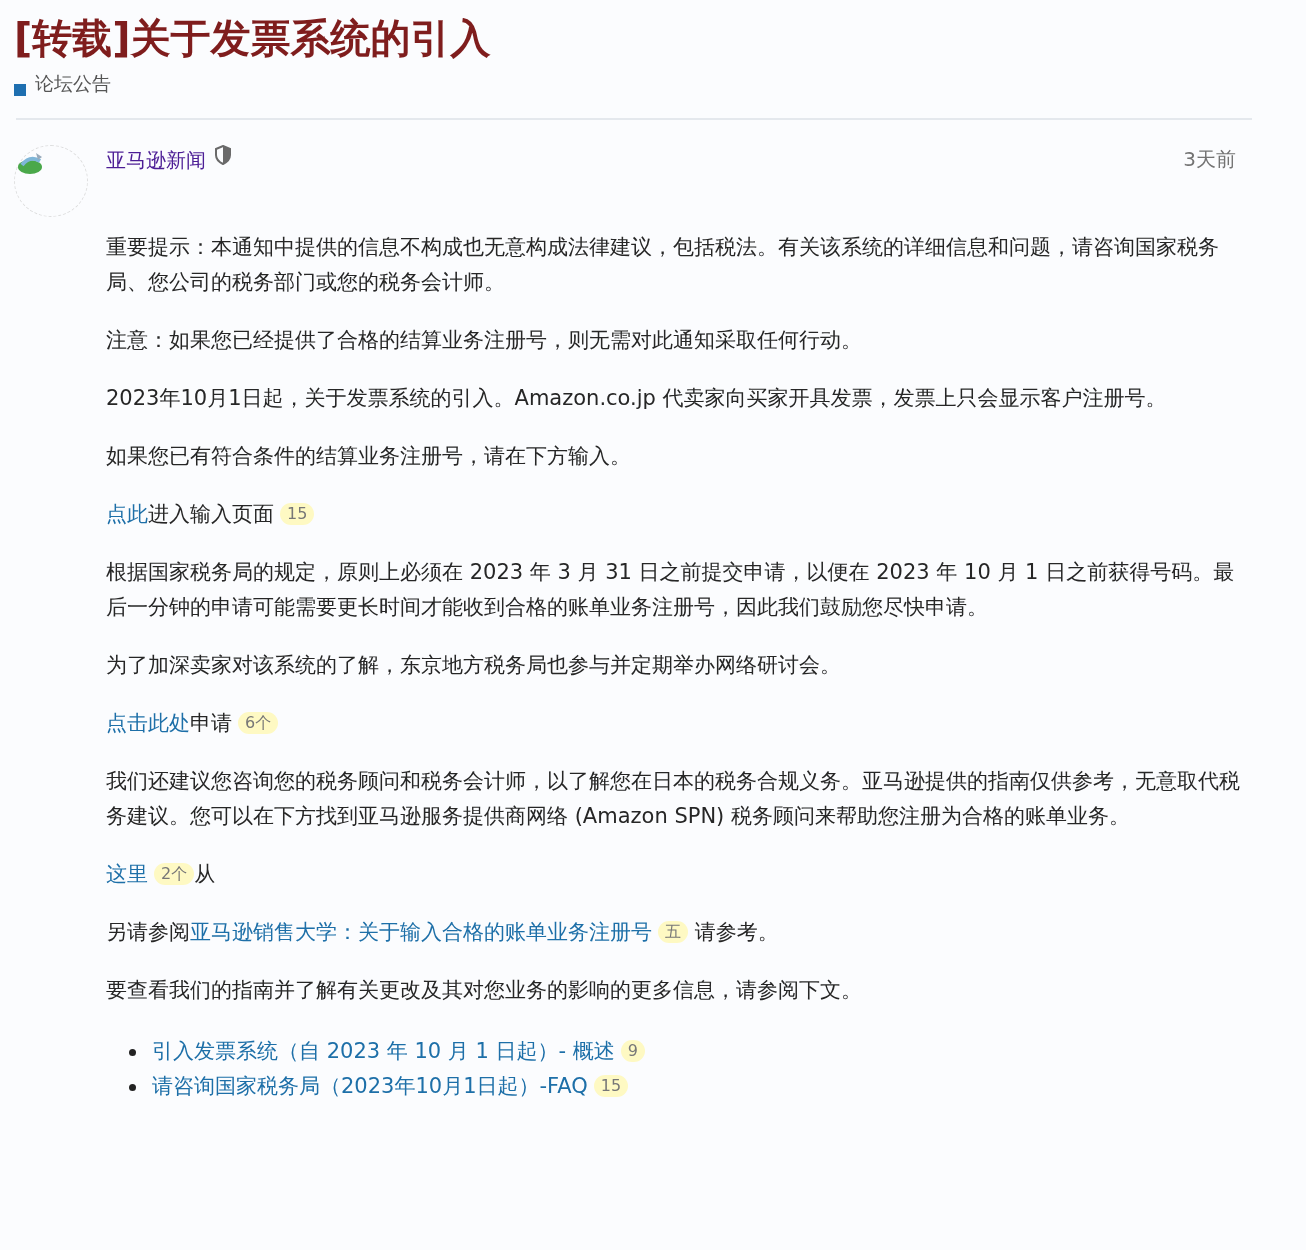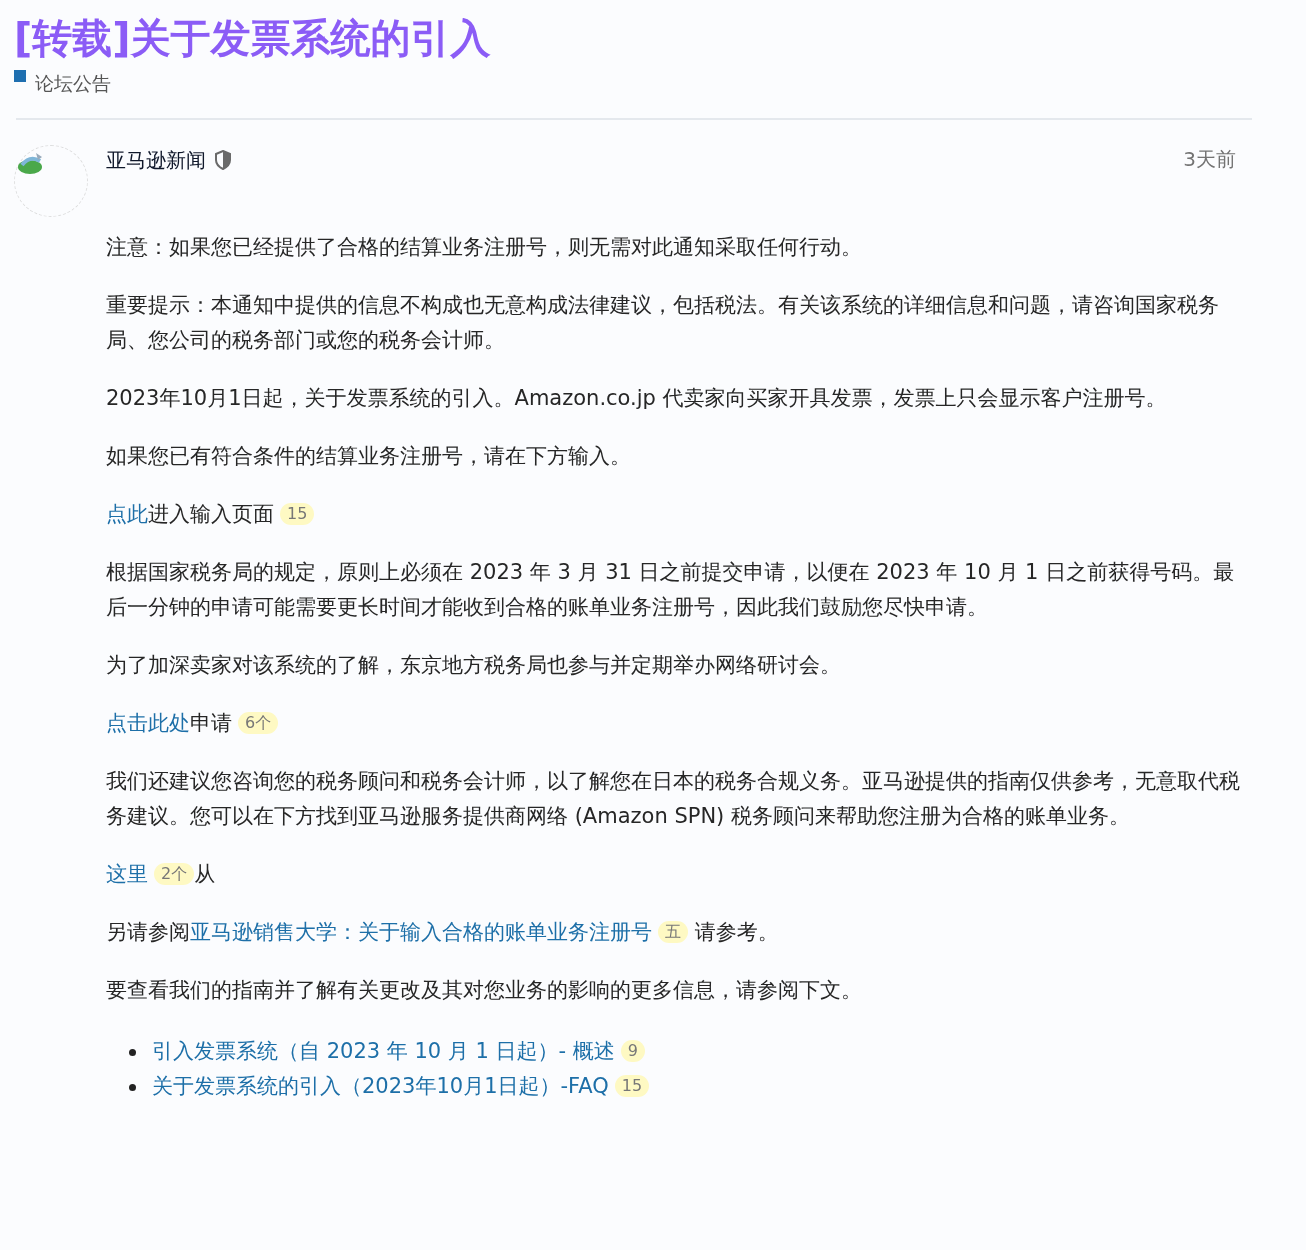--- a/index.html
+++ b/index.html
@@ -14,31 +14,31 @@
       font-family: "DejaVu Sans", "Liberation Sans", sans-serif;
       color: #222222;
       position: relative;
     }
     .title {
       position: absolute;
       left: 14px;
       top: 12px;
       font-size: 40px;
       font-weight: bold;
-      color: #8b5cf6;
+      color: #7f1d1d;
       letter-spacing: 0px;
       white-space: nowrap;
       line-height: 52px;
     }
     .category {
       position: absolute;
       left: 14px;
       top: 70px;
       display: flex;
-      align-items: flex-start;
+      align-items: flex-end;
       font-size: 19px;
       color: #555;
       line-height: 26px;
     }
     .category .sq {
       width: 12px;
       height: 12px;
       background: #1e6fb0;
       margin-right: 9px;
       display: inline-block;
@@ -63,23 +63,23 @@
       inset: 0;
       border-radius: 50%;
       border: 1px dashed #d0d0d0;
       opacity: 0.7;
     }
     .author {
       position: absolute;
       left: 106px;
       top: 145px;
       display: flex;
-      align-items: center;
+      align-items: flex-start;
       font-size: 20px;
-      color: #0f172a;
+      color: #4c1d95;
       line-height: 30px;
     }
     .author .shield {
       margin-left: 8px;
       width: 18px;
       height: 20px;
       display: inline-block;
     }
     .time {
       position: absolute;
@@ -161,22 +161,22 @@
   <span>亚马逊新闻</span>
   <svg class="shield" viewBox="0 0 18 20">
     <path d="M9 1 L16 4 L16 10 C16 14 13 17 9 19 C5 17 2 14 2 10 L2 4 Z" fill="none" stroke="#6a6a6a" stroke-width="2"></path>
     <path d="M9 1 L16 4 L16 10 C16 14 13 17 9 19 Z" fill="#6a6a6a"></path>
   </svg>
 </div>
 
 <div class="time">3天前</div>
 
 <div class="content">
+  <p>重要提示：本通知中提供的信息不构成也无意构成法律建议，包括税法。有关该系统的详细信息和问题，请咨询国家税务局、您公司的税务部门或您的税务会计师。</p>
   <p>注意：如果您已经提供了合格的结算业务注册号，则无需对此通知采取任何行动。</p>
-  <p>重要提示：本通知中提供的信息不构成也无意构成法律建议，包括税法。有关该系统的详细信息和问题，请咨询国家税务局、您公司的税务部门或您的税务会计师。</p>
   <p>2023年10月1日起，关于发票系统的引入。Amazon.co.jp 代卖家向买家开具发票，发票上只会显示客户注册号。</p>
   <p>如果您已有符合条件的结算业务注册号，请在下方输入。</p>
   <p>
     <a class="link">点此</a><span>进入输入页面</span><span class="badge">15</span>
   </p>
   <p>根据国家税务局的规定，原则上必须在 2023 年 3 月 31 日之前提交申请，以便在 2023 年 10 月 1 日之前获得号码。最后一分钟的申请可能需要更长时间才能收到合格的账单业务注册号，因此我们鼓励您尽快申请。</p>
   <p>为了加深卖家对该系统的了解，东京地方税务局也参与并定期举办网络研讨会。</p>
   <p>
     <a class="link">点击此处</a><span>申请</span><span class="badge">6个</span>
   </p>
@@ -187,16 +187,16 @@
   <p>
     <span>另请参阅</span><a class="link">亚马逊销售大学：关于输入合格的账单业务注册号</a><span class="badge">五</span>
     <span>请参考。</span>
   </p>
   <p style="margin-bottom:26px;">要查看我们的指南并了解有关更改及其对您业务的影响的更多信息，请参阅下文。</p>
   <ul class="guide">
     <li>
       <a class="link">引入发票系统（自 2023 年 10 月 1 日起）- 概述</a><span class="badge">9</span>
     </li>
     <li>
-      <a class="link">关于发票系统的引入（2023年10月1日起）-FAQ</a><span class="badge">15</span>
+      <a class="link">请咨询国家税务局（2023年10月1日起）-FAQ</a><span class="badge">15</span>
     </li>
   </ul>
 </div>
 
 </body></html>

